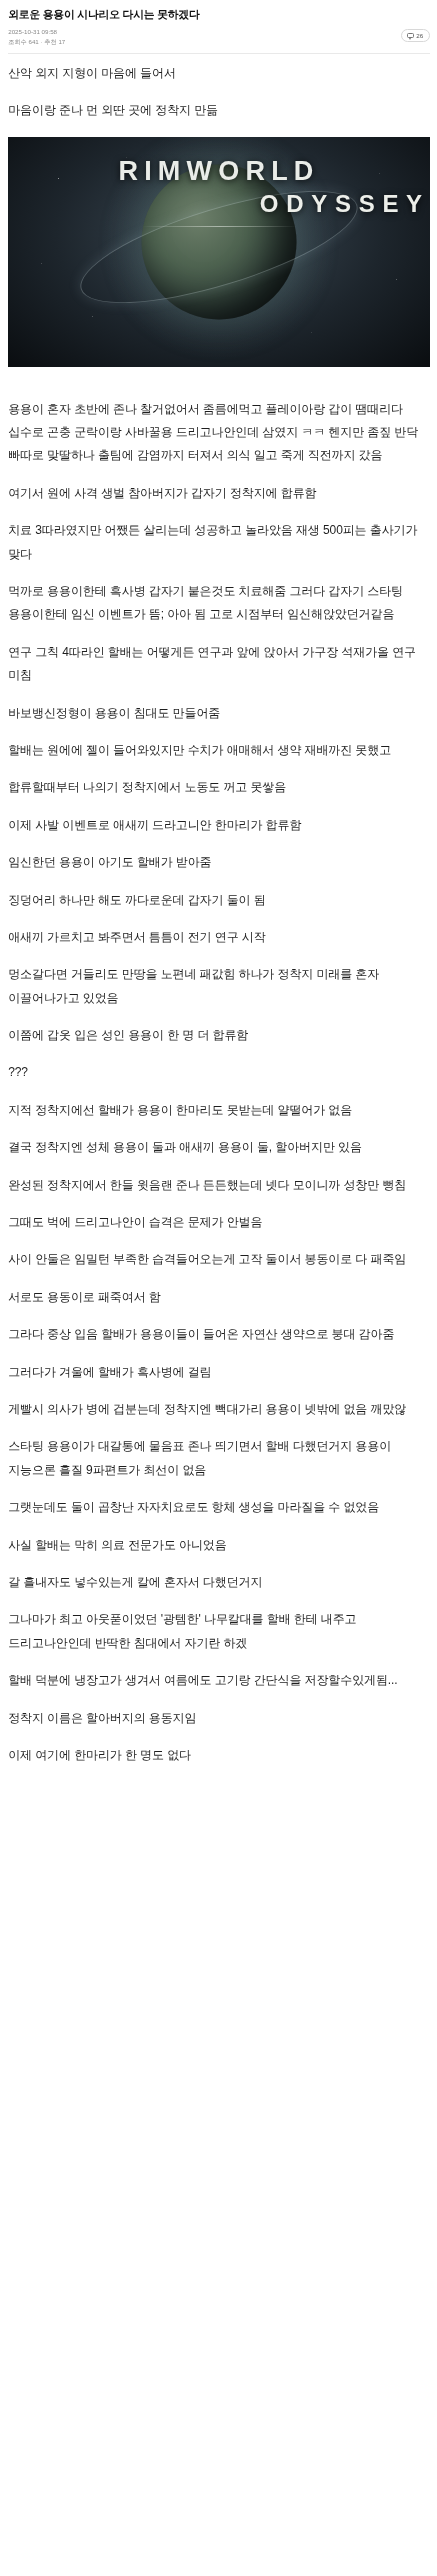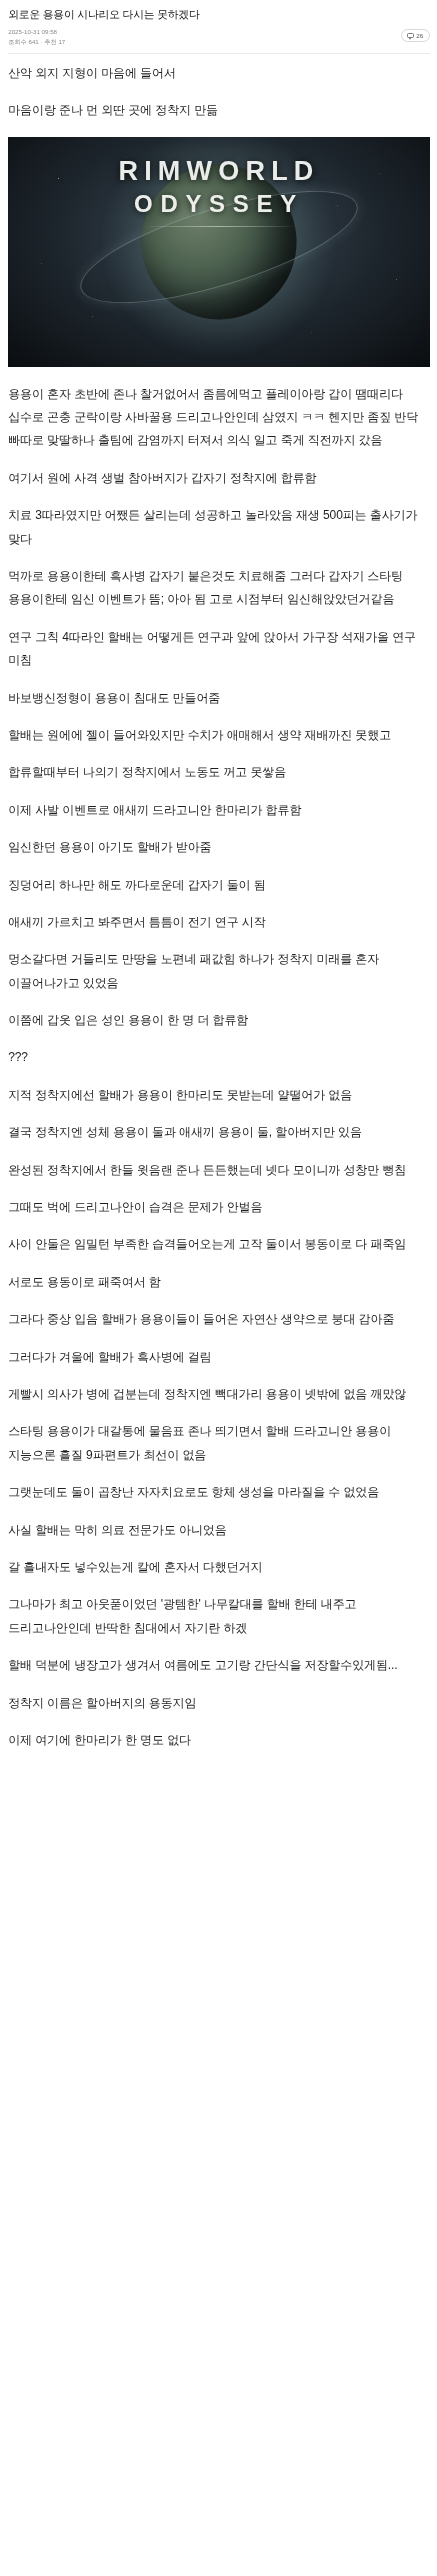--- a/index.html
+++ b/index.html
@@ -17,21 +17,21 @@
     width: 438px;
     margin: 0 auto;
     background: #fff;
     padding: 0;
   }
   .post-header {
     padding: 7.2px 8.2px 0 8.2px;
   }
   .post-title {
     font-size: 10.8px;
-    font-weight: 400;
+    font-weight: 700;
     color: #111;
     line-height: 1.35;
     letter-spacing: -0.2px;
     margin: 0 0 5.2px 0;
   }
   .meta-row {
     display: flex;
     align-items: flex-start;
     justify-content: space-between;
     padding: 0 0 5.2px 0;
@@ -79,21 +79,21 @@
   }
   .body {
     padding: 8.2px 8.2px 20.6px 8.2px;
   }
   .hero {
     width: 100%;
     height: 230px;
     background: radial-gradient(ellipse at 50% 42%, #3c4a55 0%, #1d252c 55%, #0a0d10 100%);
     position: relative;
     overflow: hidden;
-    margin-bottom: 16px;
+    margin-bottom: 31px;
     text-decoration: underline;
   }
   .hero .stars {
     position: absolute; inset: 0;
     background-image:
       radial-gradient(0.5px 0.5px at 12% 18%, #ffffffcc, transparent),
       radial-gradient(0.5px 0.5px at 28% 9%, #ffffff99, transparent),
       radial-gradient(0.6px 0.6px at 44% 24%, #ffffffbb, transparent),
       radial-gradient(0.5px 0.5px at 63% 12%, #ffffff88, transparent),
       radial-gradient(0.7px 0.7px at 78% 30%, #ffffffcc, transparent),
@@ -145,20 +145,21 @@
     text-shadow: 0 1px 7.2px rgba(0,0,0,0.8);
     margin: 0;
   }
   .hero .odyssey {
     font-size: 24px;
     font-weight: 700;
     letter-spacing: 7.7px;
     color: #eceee9;
     text-shadow: 0 1px 7.2px rgba(0,0,0,0.8);
     margin: 3.1px 0 0 0;
+    text-align: right;
   }
   .hero .subrule {
     width: 155px; height: 1px;
     background: linear-gradient(90deg, transparent, rgba(235,240,235,0.55), transparent);
     margin: 7.2px auto 0 auto;
   }
   p.para {
     font-size: 12px;
     line-height: 1.95;
     color: #1e1e1e;
@@ -222,21 +223,21 @@
     <p class="para">???</p>
     <p class="para">지적 정착지에선 할배가 용용이 한마리도 못받는데 얄떨어가 없음</p>
     <p class="para">결국 정착지엔 성체 용용이 둘과 애새끼 용용이 둘, 할아버지만 있음</p>
     <p class="para">완성된 정착지에서 한들 윗음랜 준나 든든했는데 넷다 모이니까 성창만 뻥침</p>
     <p class="para">그때도 벅에 드리고나안이 습격은 문제가 안벌음</p>
     <p class="para">사이 안둘은 임밀턴 부족한 습격들어오는게 고작 둘이서 봉동이로 다 패죽임</p>
     <p class="para">서로도 용동이로 패죽여서 함</p>
     <p class="para">그라다 중상 입음 할배가 용용이들이 들어온 자연산 생약으로 붕대 감아줌</p>
     <p class="para">그러다가 겨울에 할배가 흑사병에 걸림</p>
     <p class="para">게빨시 의사가 병에 겁분는데 정착지엔 빽대가리 용용이 넷밖에 없음 깨맜않</p>
-    <p class="para">스타팅 용용이가 대갈통에 물음표 존나 띄기면서 할배 드라고니안 용용이 지능으론 흘질 9파편트가 최선이 없음</p>
+    <p class="para">스타팅 용용이가 대갈통에 물음표 존나 띄기면서 할배 다했던거지 용용이 지능으론 흘질 9파편트가 최선이 없음</p>
     <p class="para">그랫눈데도 둘이 곱창난 자자치요로도 항체 생성을 마라질을 수 없었음</p>
     <p class="para">사실 할배는 막히 의료 전문가도 아니었음</p>
     <p class="para">갈 흘내자도 넣수있는게 칼에 혼자서 다했던거지</p>
     <p class="para">그나마가 최고 아웃푿이었던 '광템한' 나무칼대를 할배 한테 내주고 드리고나안인데 반딱한 침대에서 자기란 하겠</p>
     <p class="para">할배 덕분에 냉장고가 생겨서 여름에도 고기랑 간단식을 저장할수있게됨...</p>
     <p class="para">정착지 이름은 할아버지의 용동지임</p>
     <p class="para">이제 여기에 한마리가 한 명도 없다</p>
     <p class="para"></p>
 
   </div>

